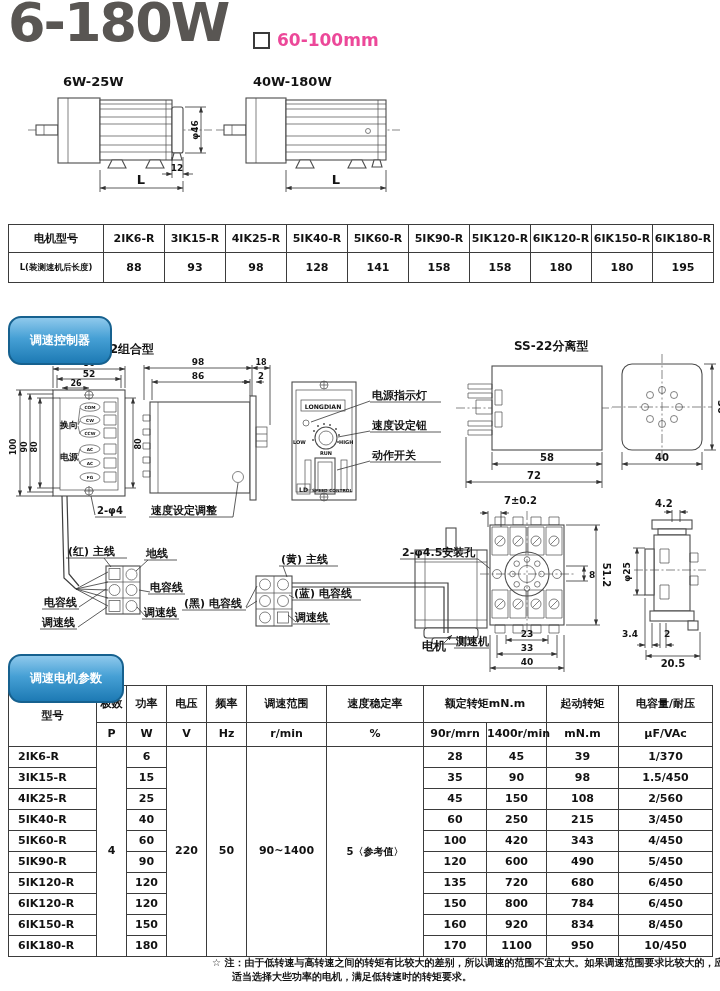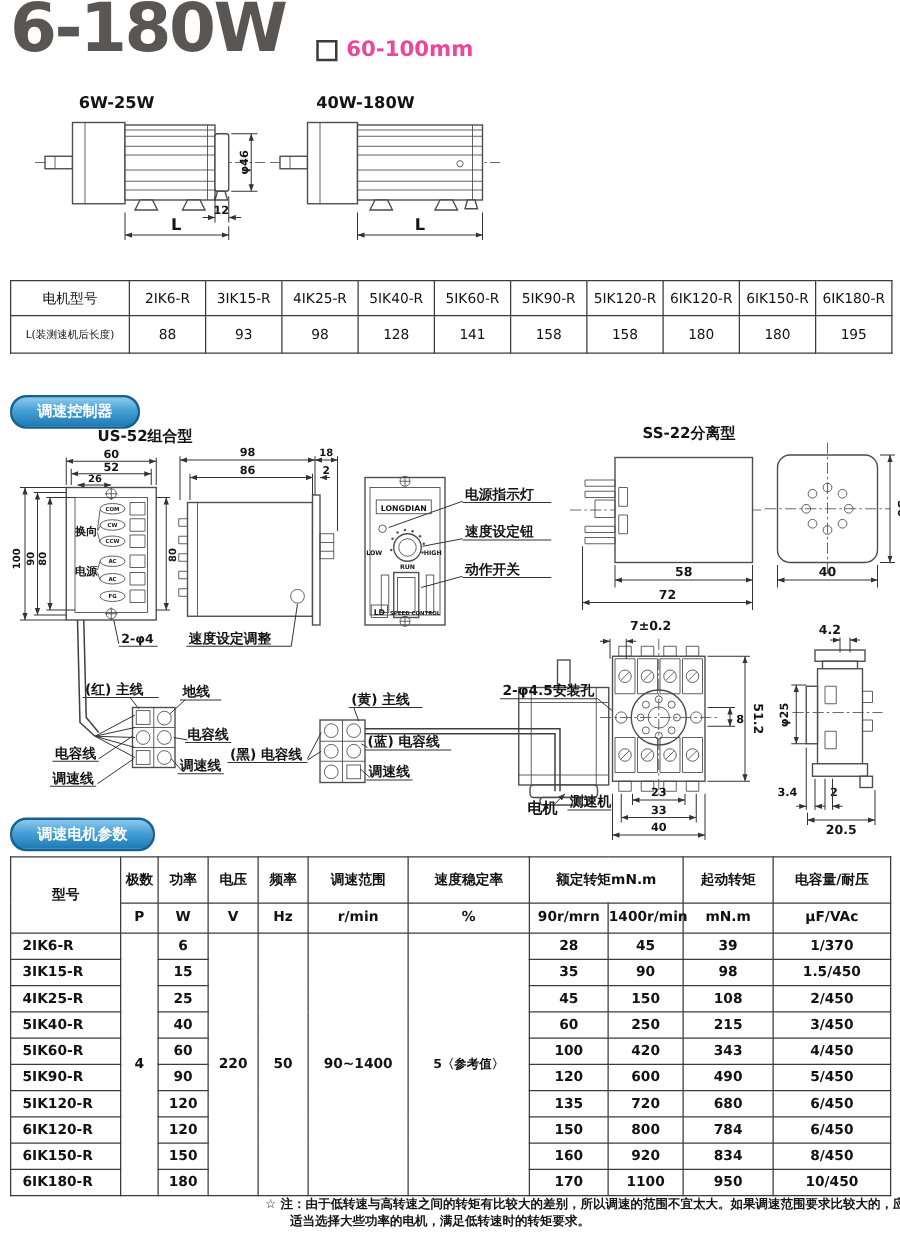--- a/index.html
+++ b/index.html
@@ -4,28 +4,28 @@
 <style>
   html,body{margin:0;padding:0;background:#fff;}
   .page{position:relative;width:720px;height:991px;background:#fff;overflow:hidden;
         font-family:"DejaVu Sans","Liberation Sans",sans-serif;color:#111;}
   .abs{position:absolute;}
   .title{font-size:54px;font-weight:800;color:#595653;letter-spacing:-2px;line-height:1;}
   .framenote{display:flex;align-items:center;gap:7px;}
   .framenote .sq{width:13px;height:13px;border:2.5px solid #3a3a3a;display:inline-block;}
   .framenote .tx{font-size:17px;font-weight:bold;color:#ec4899;}
   table.t1{border-collapse:collapse;table-layout:fixed;}
-  table.t1 td{border:1.8px solid #3b3b3b;text-align:center;font-size:11px;font-weight:normal;color:#121212;padding:0;}
+  table.t1 td{border:1.8px solid #3b3b3b;text-align:center;font-size:11px;font-weight:bold;color:#121212;padding:0;}
   table.t1 td.lbl{font-size:8.5px;}
   table.t2{border-collapse:collapse;table-layout:fixed;}
   table.t2 td{border:1.6px solid #3b3b3b;text-align:center;font-size:11px;font-weight:bold;color:#121212;padding:0;line-height:1.15;}
   table.t2 td.model{text-align:left;padding-left:9px;}
   table.t2 td.small{font-size:10px;}
   .badge{position:absolute;z-index:3;color:#fff;font-size:12px;font-weight:bold;text-align:center;
-         padding:3px 0;border:2px solid #16618f;border-radius:13px;
+         padding:14px 0;border:2px solid #16618f;border-radius:13px;
          background:linear-gradient(180deg,#8fc9ec 0%,#46a0d5 45%,#1d7ab4 100%);}
   .note{font-size:10px;font-weight:bold;color:#141414;white-space:nowrap;}
   svg{position:absolute;left:0;}
   svg text{font-weight:bold;fill:#141414;}
   .f4{font-size:4.3px;}.f5{font-size:5px;}.f6{font-size:6.2px;}.f8{font-size:8px;}
   .f85{font-size:8.5px;}.f9{font-size:9px;}.f10{font-size:10px;}.f11{font-size:11px;}
   .f12{font-size:12px;}.f13{font-size:13px;}
   .fw{fill:#fff;stroke:#4c4c4c;stroke-width:1.1;}
   .ln{stroke:#4c4c4c;stroke-width:1.1;fill:none;}
   .thin{stroke:#4c4c4c;stroke-width:0.7;fill:none;}
@@ -481,21 +481,21 @@
       <td>90</td>
       <td>98</td>
       <td>1.5/450</td>
     </tr>
     <tr style="height:21px;">
       <td class="model">4IK25-R</td>
       <td>25</td>
       <td>45</td>
       <td>150</td>
       <td>108</td>
-      <td>2/450</td>
+      <td>2/560</td>
     </tr>
     <tr style="height:21px;">
       <td class="model">5IK40-R</td>
       <td>40</td>
       <td>60</td>
       <td>250</td>
       <td>215</td>
       <td>3/450</td>
     </tr>
     <tr style="height:21px;">

